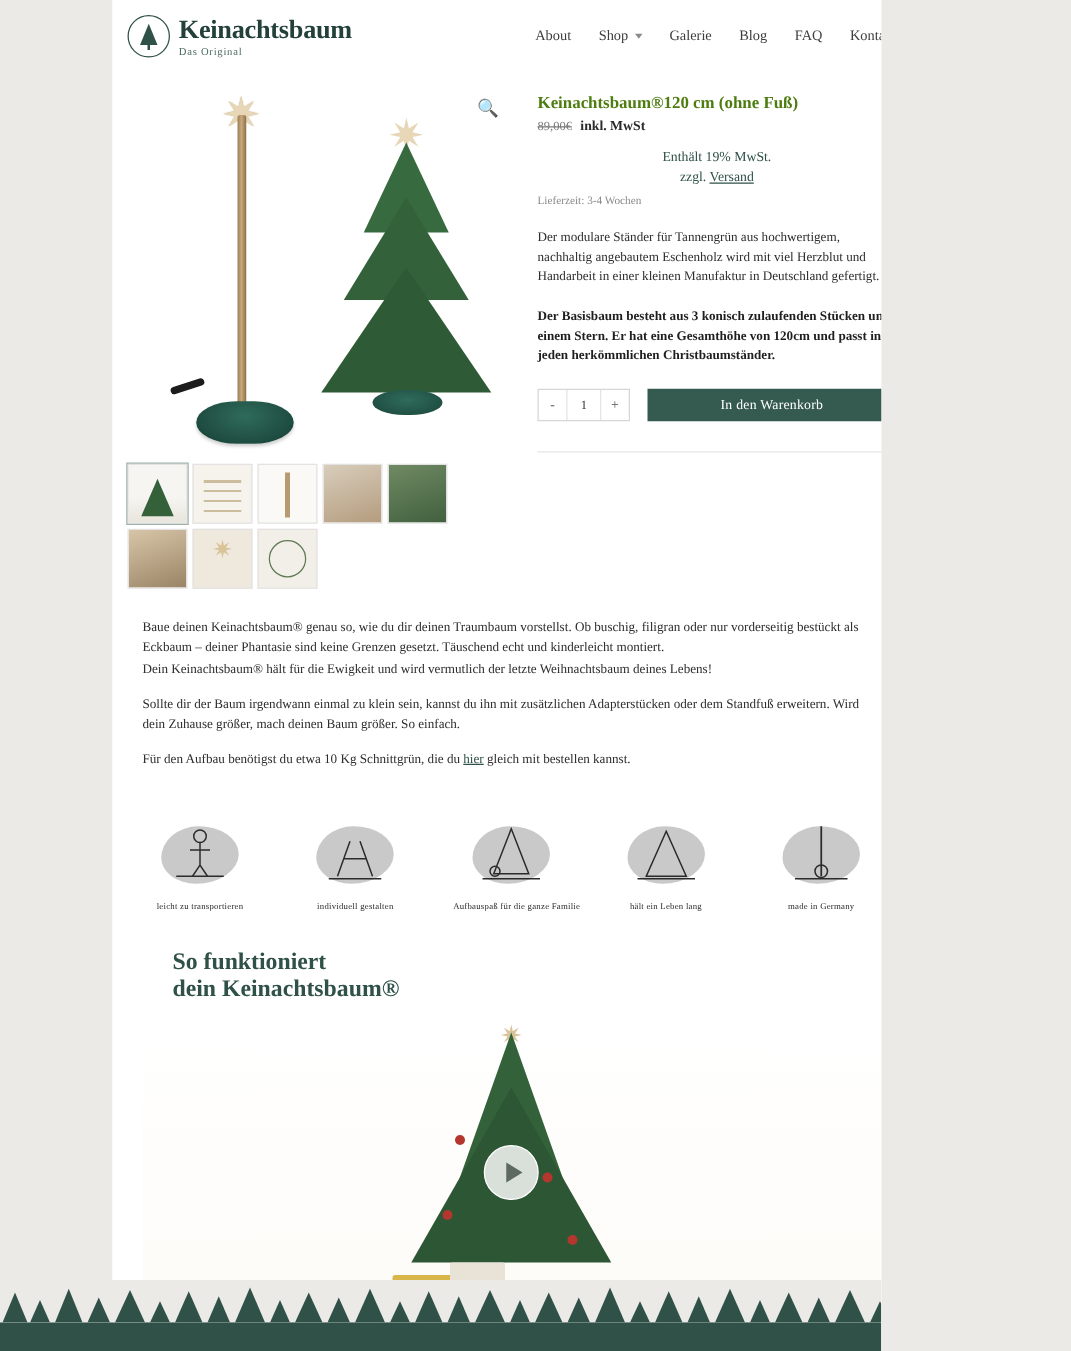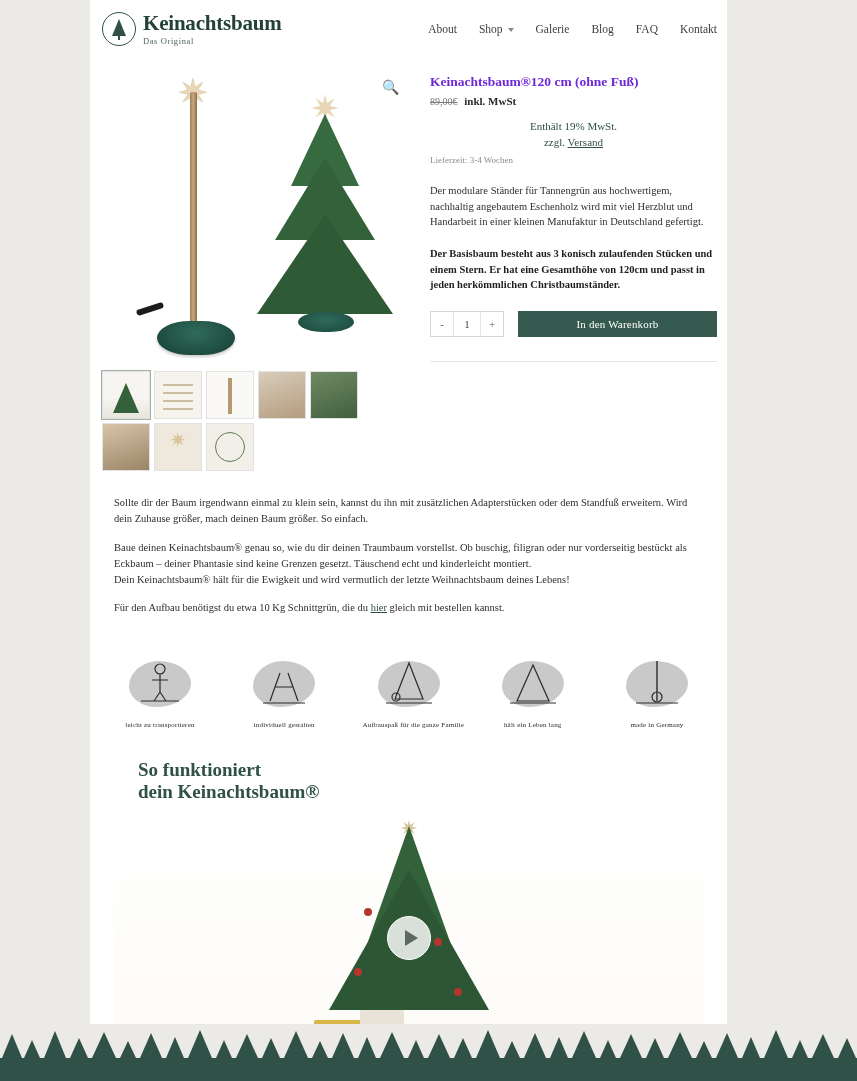--- a/index.html
+++ b/index.html
@@ -5,21 +5,21 @@
   * { box-sizing: border-box; margin: 0; padding: 0; }
   html, body {
     width: 857px;
     height: 1081px;
     overflow: hidden;
     background: #eceae6;
     font-family: "Liberation Serif", serif;
   }
   .page {
     position: relative;
-    width: 857px;
+    width: 705px;
     height: 1081px;
     background: #ffffff;
     overflow: hidden;
   }
   .side-gutter-left, .side-gutter-right {
     position: absolute;
     top: 0; bottom: 0;
     width: 90px;
     background: #eceae6;
   }
@@ -264,21 +264,21 @@
 
   
   .pinfo {
     flex: 1;
     padding-left: 18px;
     padding-top: 8px;
   }
   .ptitle {
     font-size: 13.5px;
     font-weight: bold;
-    color: #6d28d9;
+    color: #4d7c0f;
     margin-bottom: 5px;
   }
   .price-row {
     font-size: 11px;
     color: #2a2a2a;
     margin-bottom: 12px;
   }
   .price-old {
     text-decoration: line-through;
     color: #7a7a7a;
@@ -641,25 +641,25 @@
             <div>+</div>
           </div>
           <div class="addcart">In den Warenkorb</div>
         </div>
 
         <div class="divider"></div>
       </div>
     </div>
 
     <div class="longdesc">
-      <p>Sollte dir der Baum irgendwann einmal zu klein sein, kannst du ihn mit zusätzlichen Adapterstücken oder dem Standfuß erweitern. Wird dein Zuhause größer, mach deinen Baum größer. So einfach.</p>
       <p>
         <span>Baue deinen Keinachtsbaum® genau so, wie du dir deinen Traumbaum vorstellst. Ob buschig, filigran oder nur vorderseitig bestückt als Eckbaum – deiner Phantasie sind keine Grenzen gesetzt. Täuschend echt und kinderleicht montiert.</span><br>
         <span>Dein Keinachtsbaum® hält für die Ewigkeit und wird vermutlich der letzte Weihnachtsbaum deines Lebens!</span>
       </p>
+      <p>Sollte dir der Baum irgendwann einmal zu klein sein, kannst du ihn mit zusätzlichen Adapterstücken oder dem Standfuß erweitern. Wird dein Zuhause größer, mach deinen Baum größer. So einfach.</p>
       <p>
         <span>Für den Aufbau benötigst du etwa 10 Kg Schnittgrün, die du </span><span class="inline-link">hier</span><span> gleich mit bestellen kannst.</span>
       </p>
     </div>
 
     <div class="iconstrip">
 
       <div class="iconcell">
         <div class="iconart">
           <div class="blob"></div>

